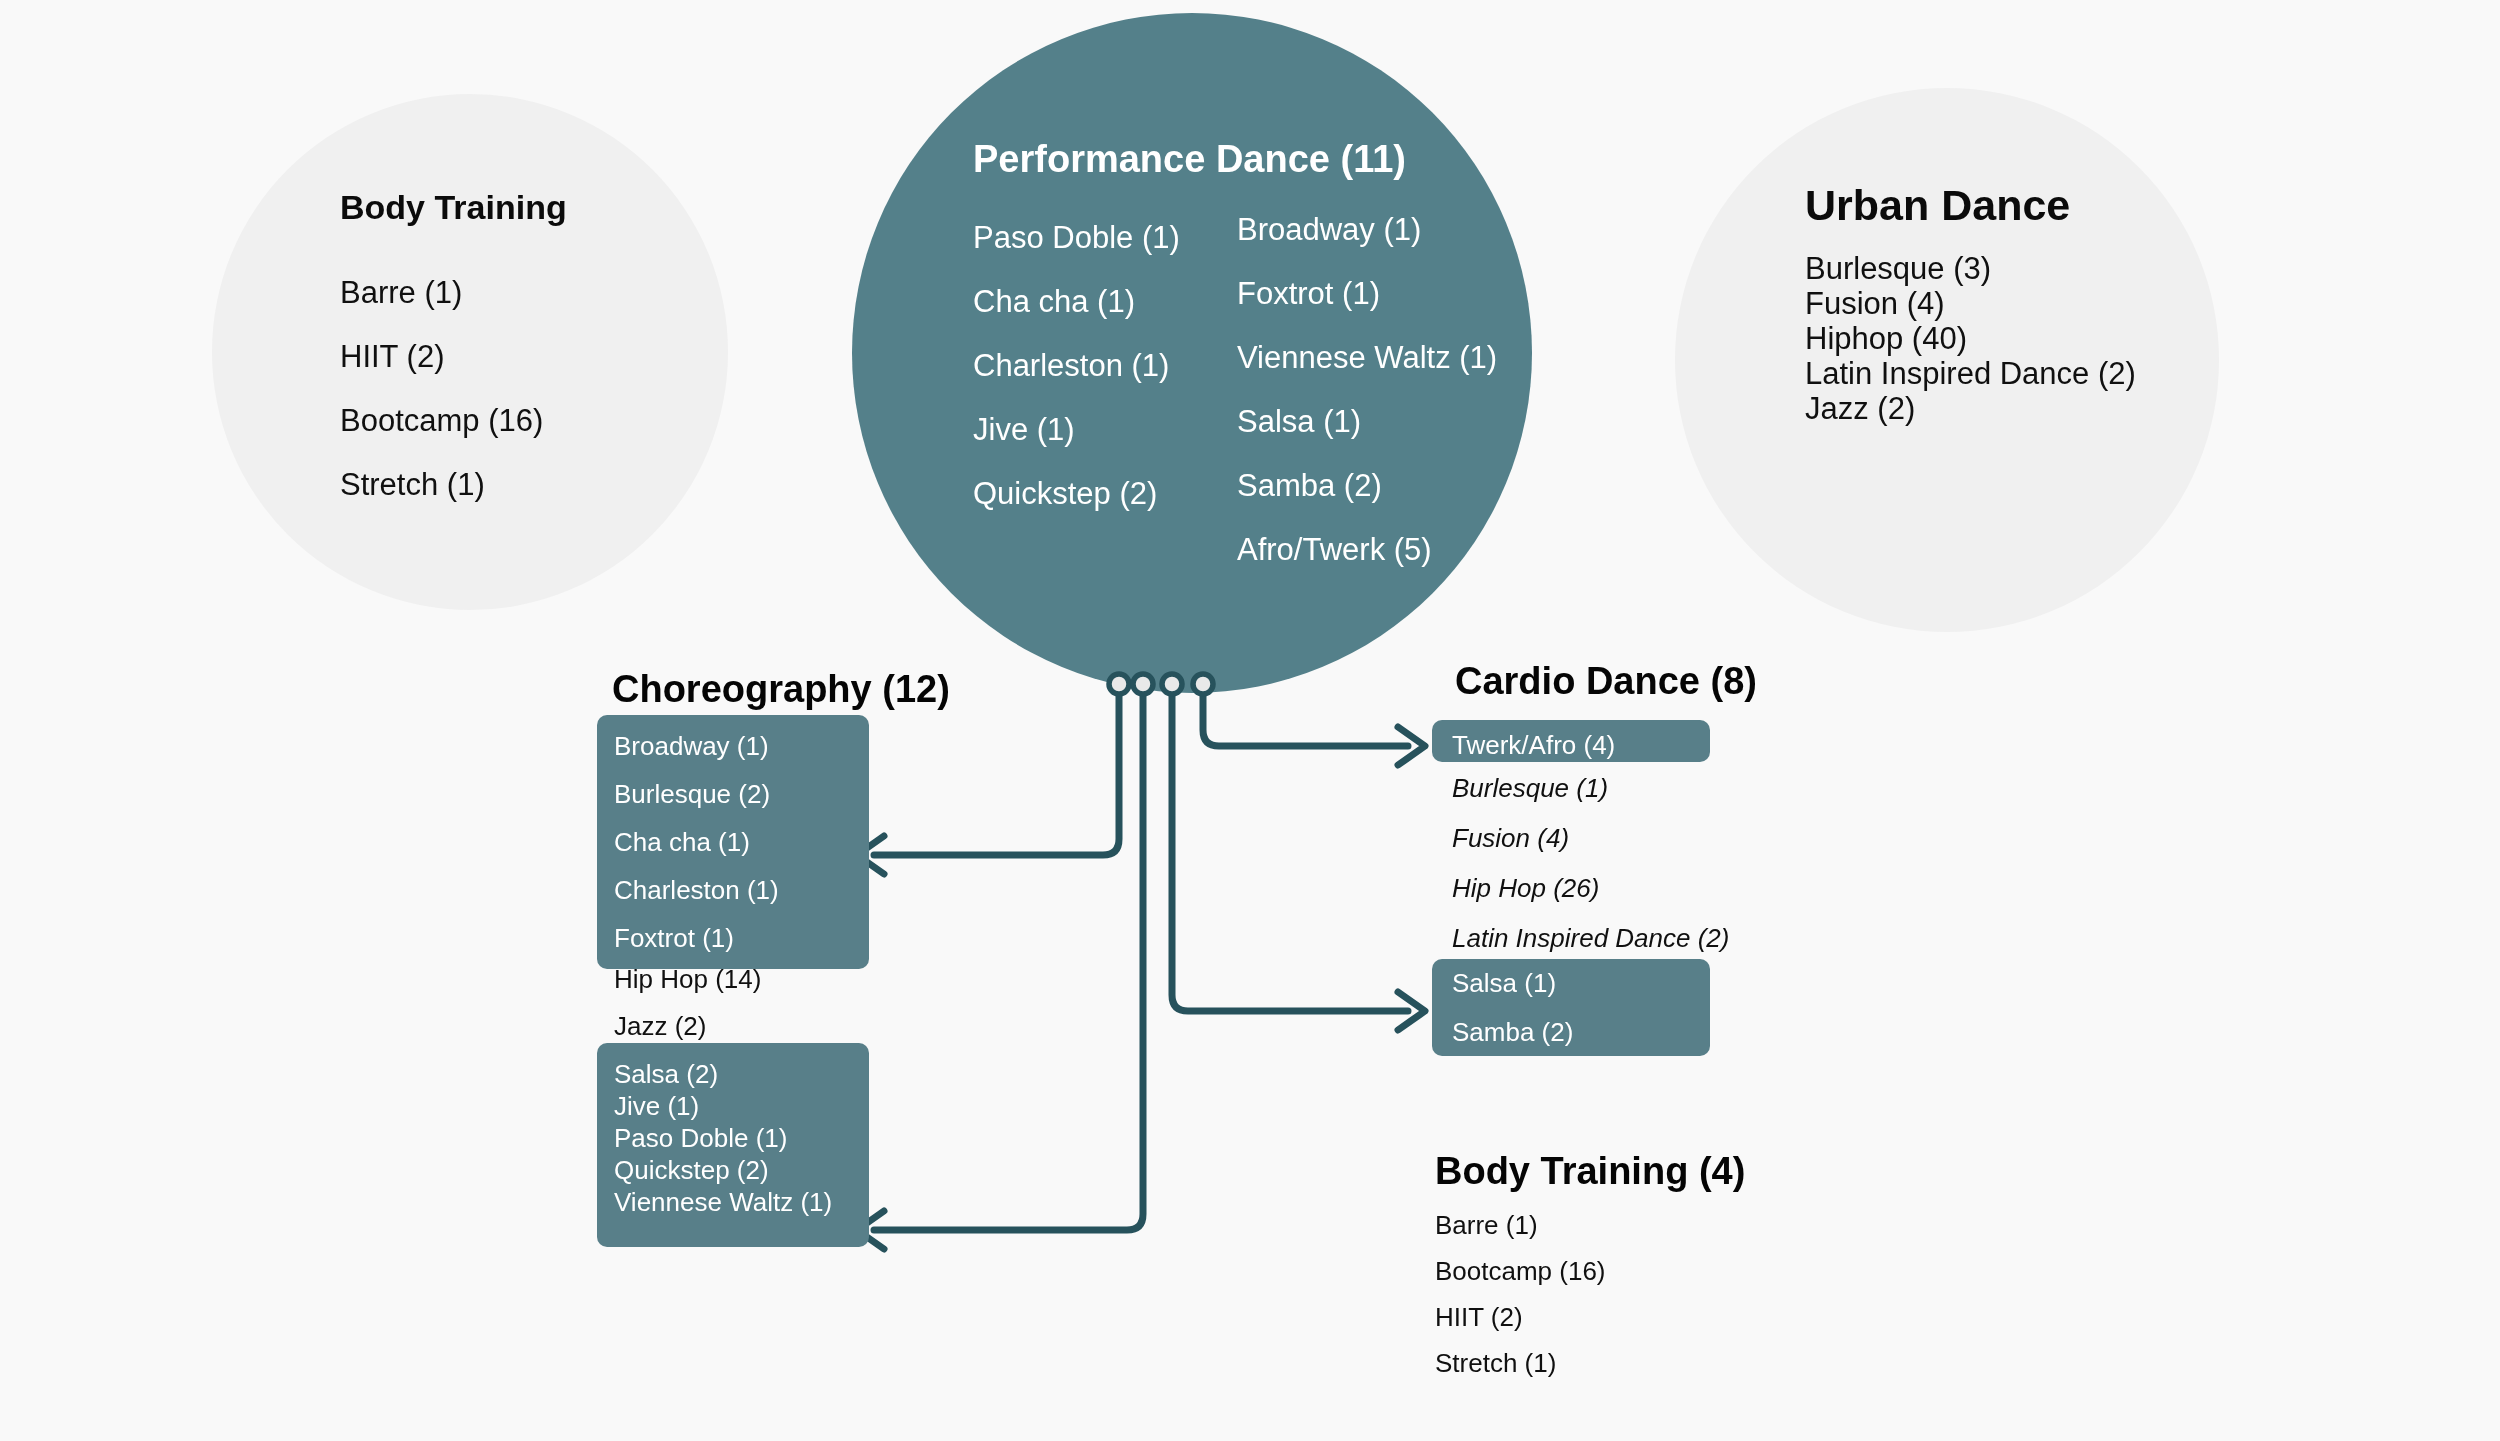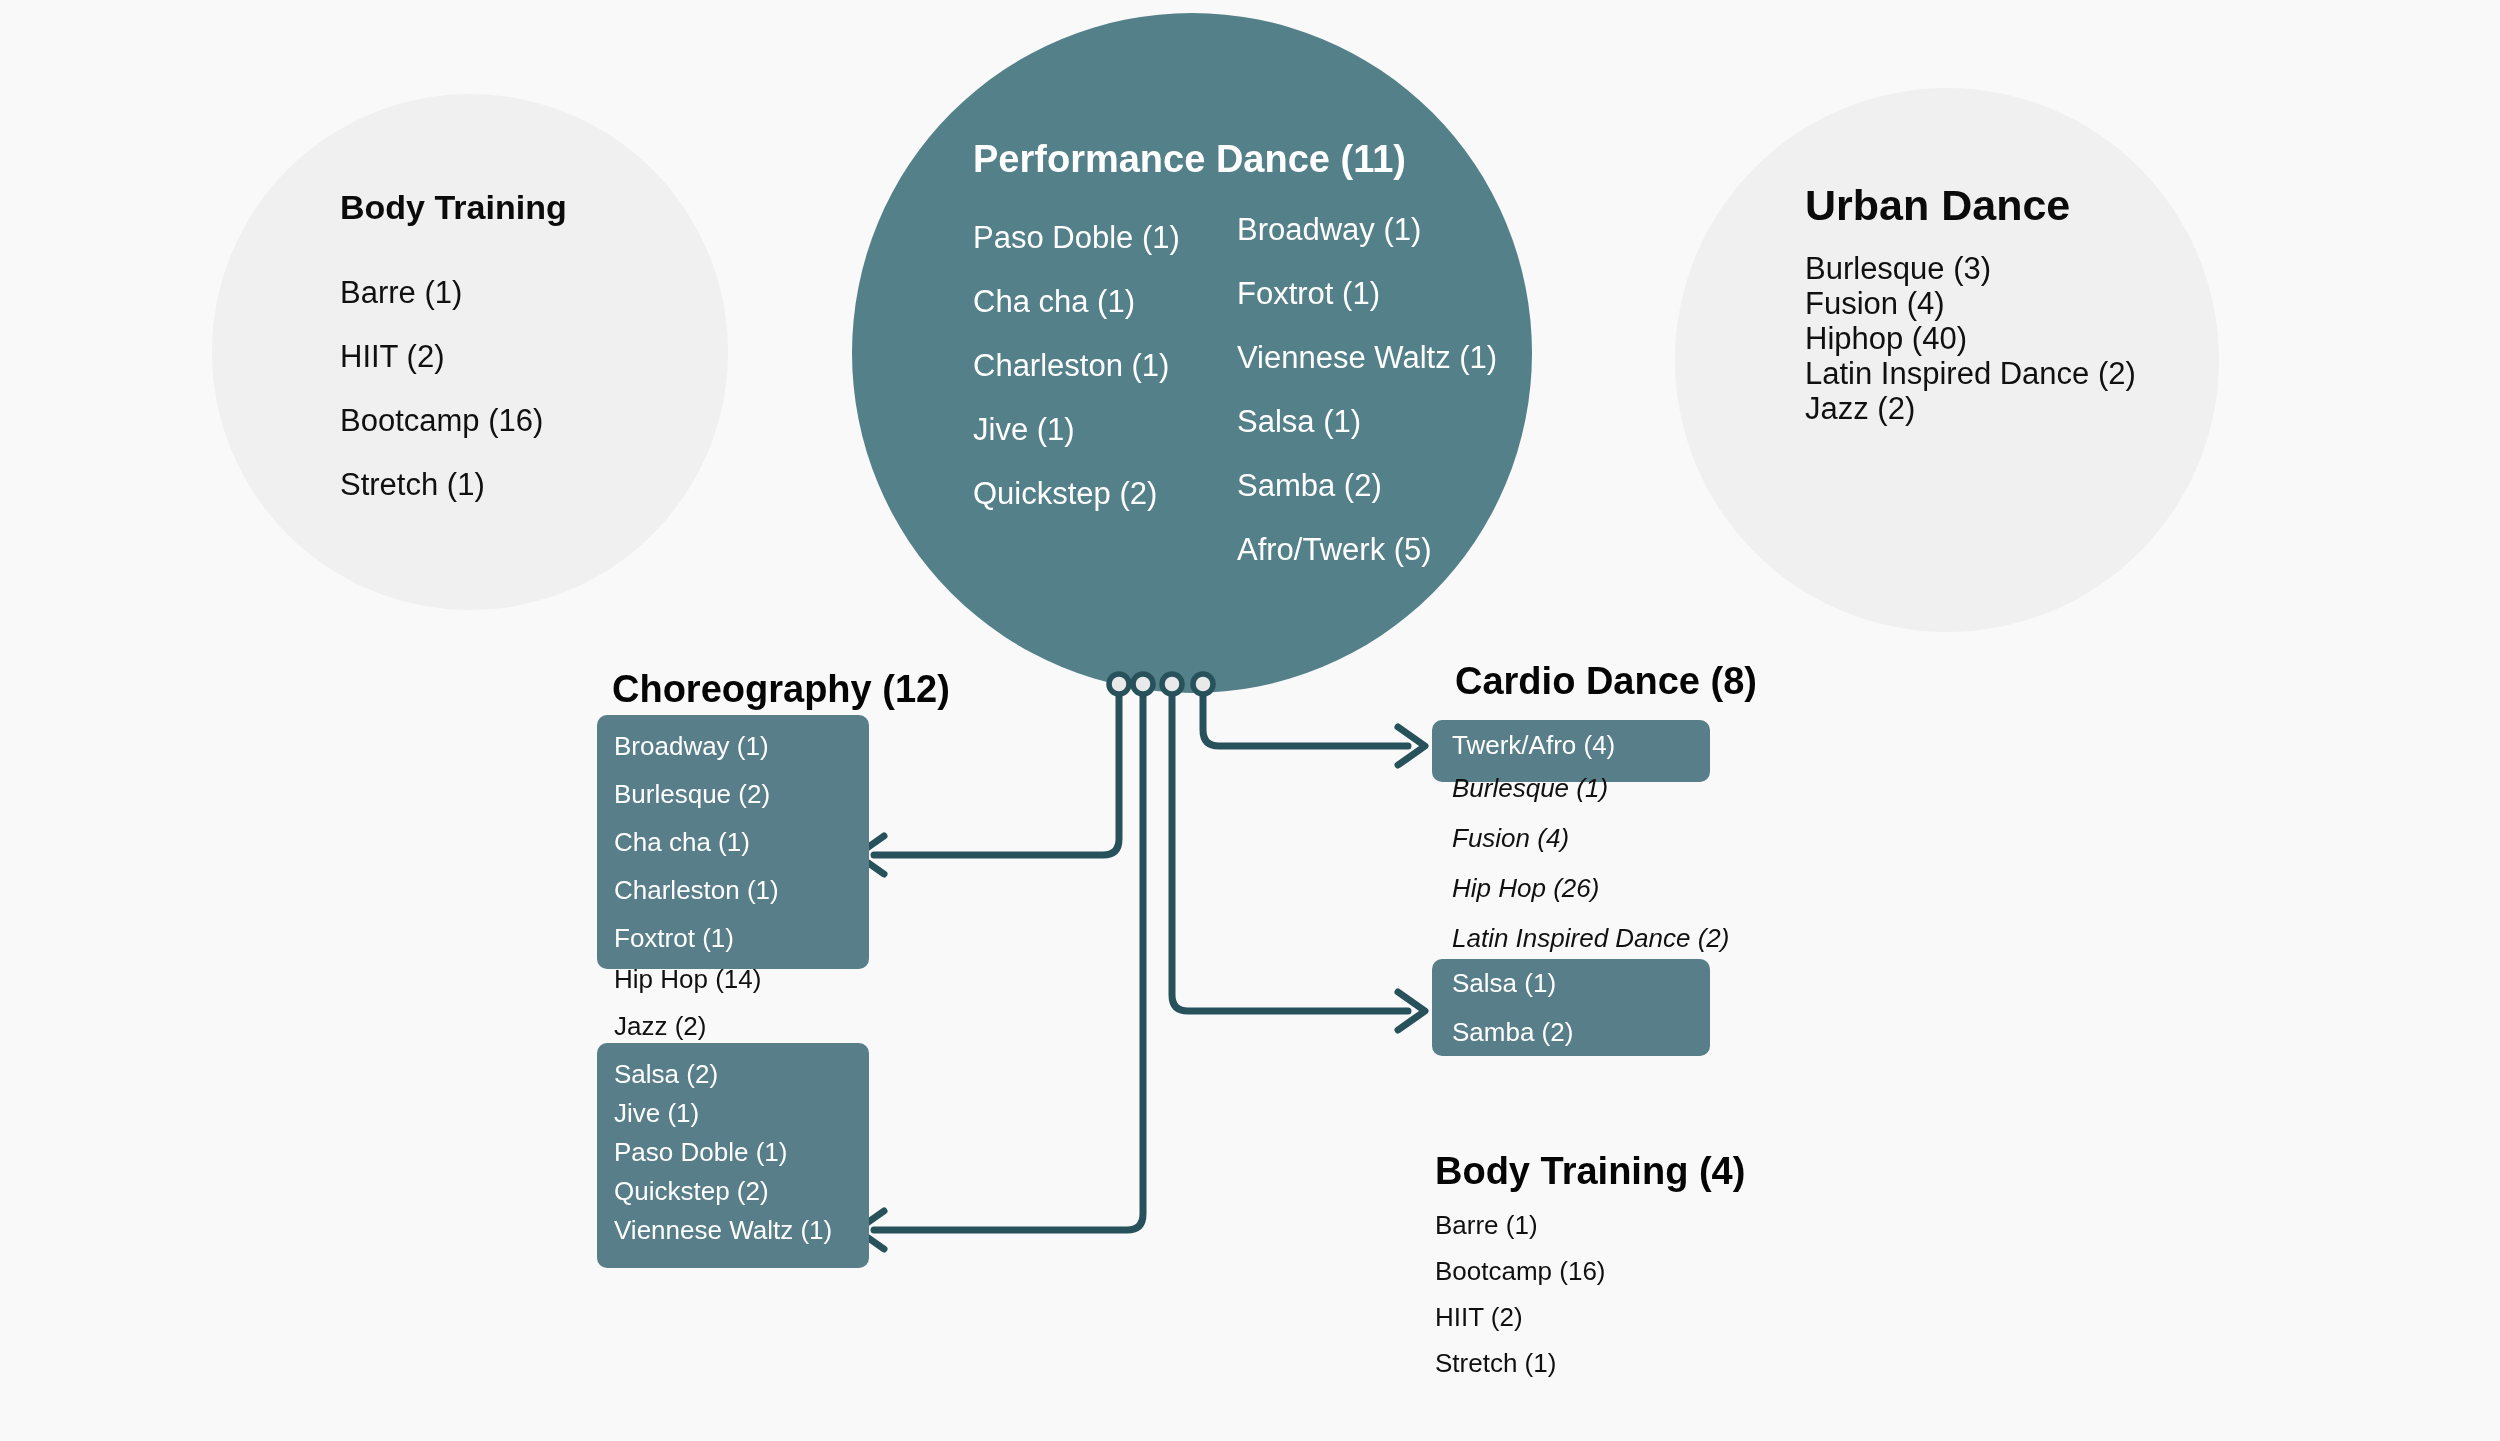--- a/index.html
+++ b/index.html
@@ -154,31 +154,31 @@
     <div>Cha cha (1)</div>
     <div>Charleston (1)</div>
     <div>Foxtrot (1)</div>
   </div>
 
   <div class="plain-rows row-26" style="left:614px; top:966px; gap:21px;">
     <div>Hip Hop (14)</div>
     <div>Jazz (2)</div>
   </div>
 
-  <div class="hl-box row-26" style="left:597px; top:1043px; width:255px; padding:18px 0 25px 17px; gap:13px;">
+  <div class="hl-box row-26" style="left:597px; top:1043px; width:255px; padding:18px 0 32px 17px; gap:6px;">
     <div>Salsa (2)</div>
     <div>Jive (1)</div>
     <div>Paso Doble (1)</div>
     <div>Quickstep (2)</div>
     <div>Viennese Waltz (1)</div>
   </div>
 
   <div class="section-header" style="left:1455px; top:662px;">Cardio Dance (8)</div>
 
-  <div class="hl-box row-26" style="left:1432px; top:720px; width:258px; padding:12px 0 24px 20px;">
+  <div class="hl-box row-26" style="left:1432px; top:720px; width:258px; padding:12px 0 4px 20px;">
     <div>Twerk/Afro (4)</div>
   </div>
 
   <div class="plain-rows row-26" style="left:1452px; top:775px; gap:24px;font-style:italic;">
     <div>Burlesque (1)</div>
     <div>Fusion (4)</div>
     <div>Hip Hop (26)</div>
     <div>Latin Inspired Dance (2)</div>
   </div>
 

